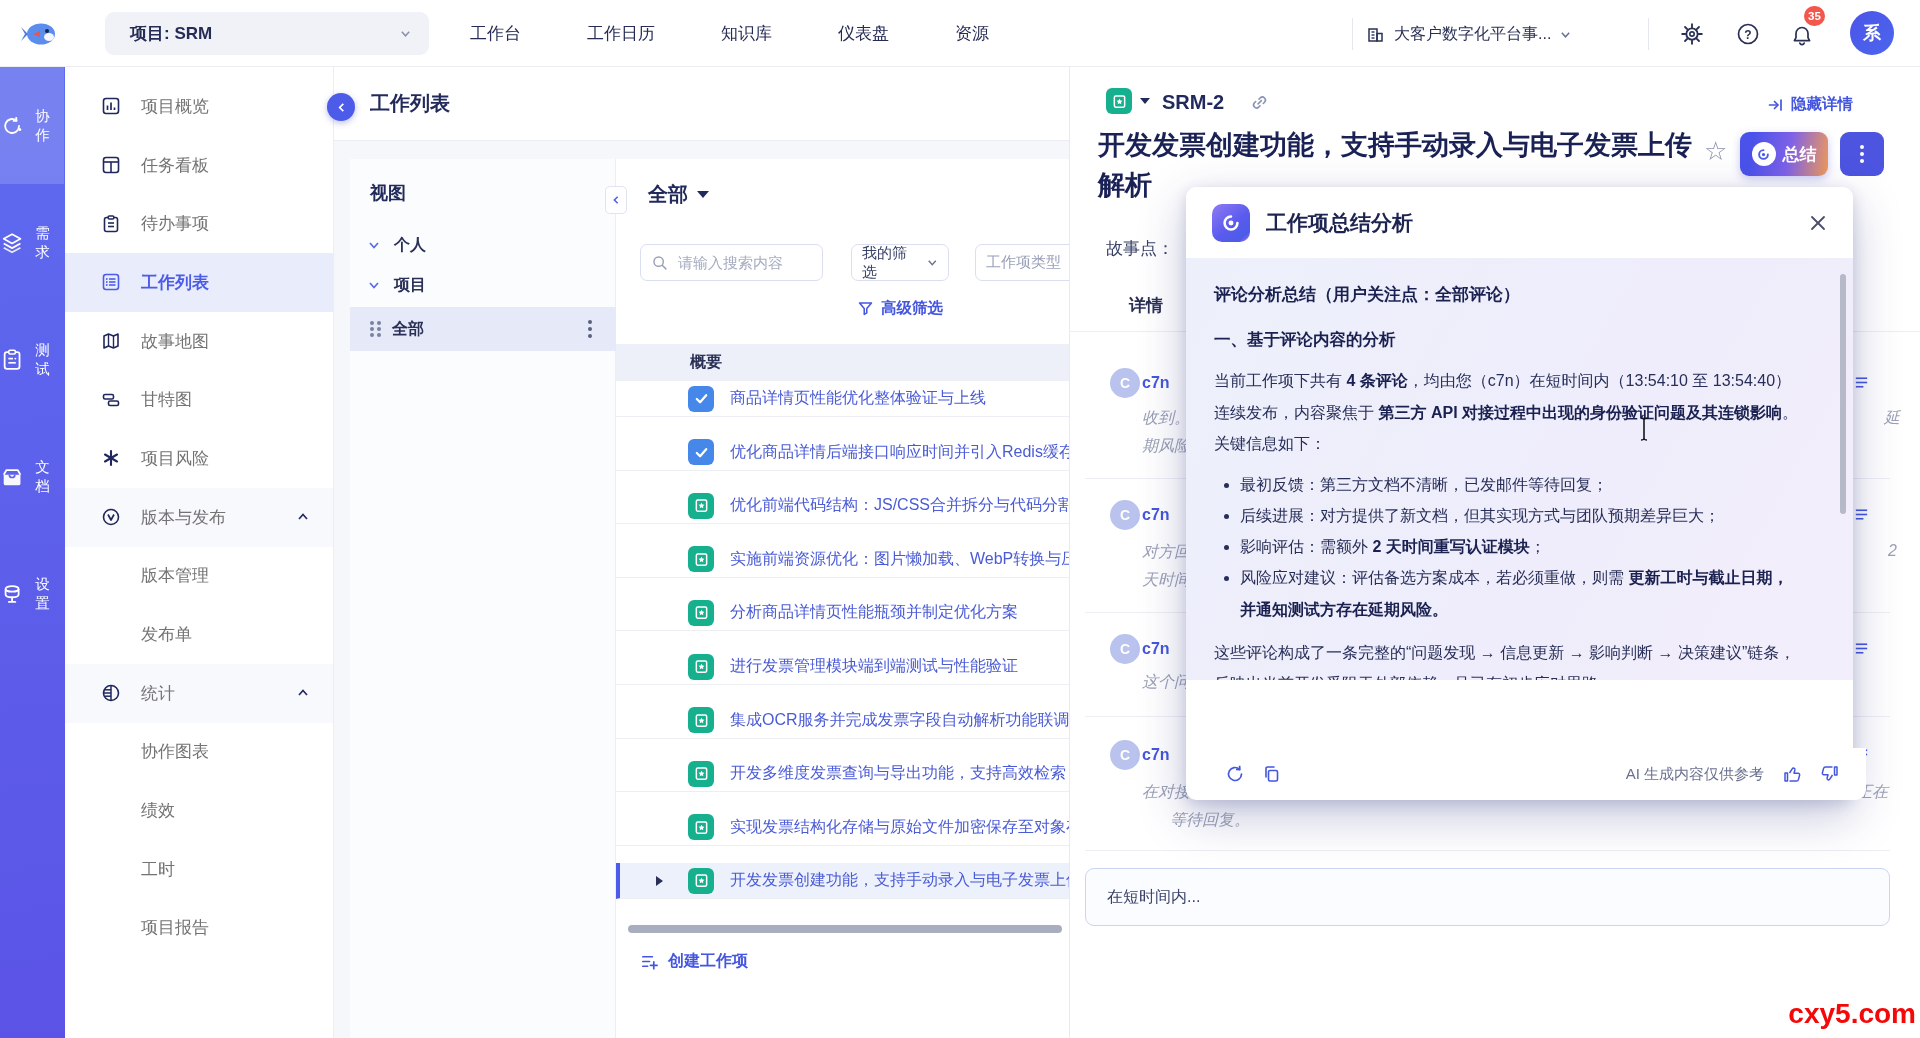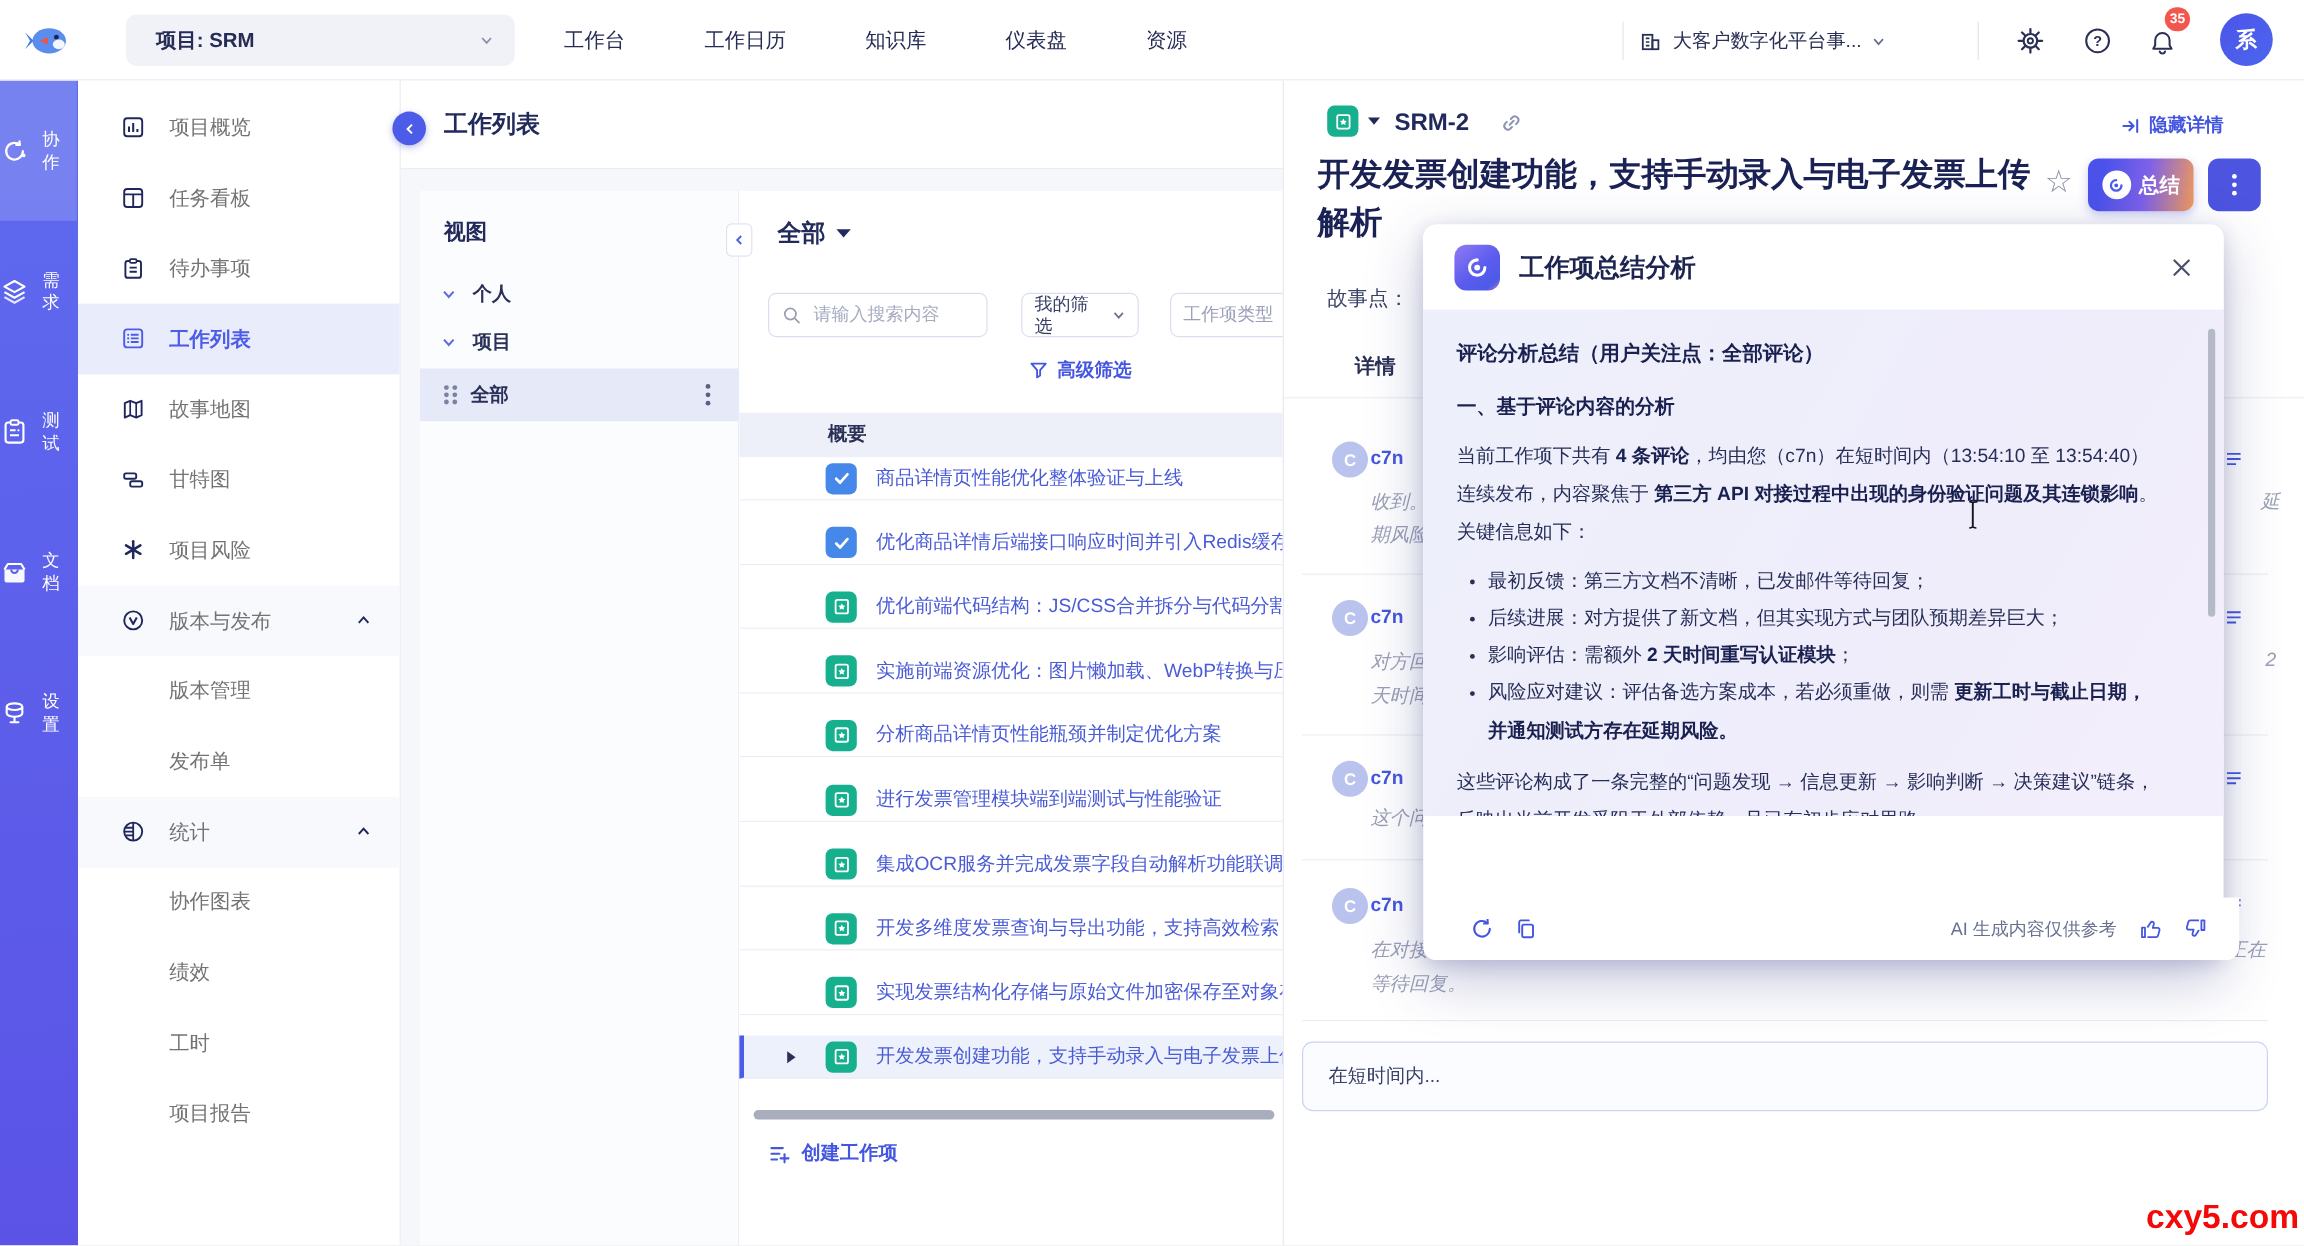--- a/index.html
+++ b/index.html
@@ -646,21 +646,21 @@
   <div class="c-name" style="left:1142px;top:746px;">c7n</div>
   <div class="c-act" style="left:1853px;top:746px;">
       <svg width="17" height="17" viewBox="0 0 18 18">
         <line x1="3" y1="4.5" x2="15" y2="4.5" stroke="currentColor" stroke-width="1.7"></line>
         <line x1="3" y1="9" x2="15" y2="9" stroke="currentColor" stroke-width="1.7"></line>
         <line x1="3" y1="13.5" x2="11" y2="13.5" stroke="currentColor" stroke-width="1.7"></line>
       </svg>
     </div>
   <div class="c-line" style="left:1142px;top:782px;">在对接</div>
   <div class="c-line" style="left:1856px;top:782px;">正在</div>
-  <div class="c-line" style="left:1142px;top:810px;">等待回复。</div>
+  <div class="c-line" style="left:1170px;top:810px;">等待回复。</div>
   <div class="hdiv" style="left:1085px;top:850px;width:805px;"></div>
 
   <div id="comment-input" class="a">
     <span>在短时间内...</span>
   </div>
 
   <div id="ai-dialog" class="a">
     <div id="ai-head">
       <span class="ai-ic">
         <svg width="22" height="22" viewBox="0 0 24 24">

